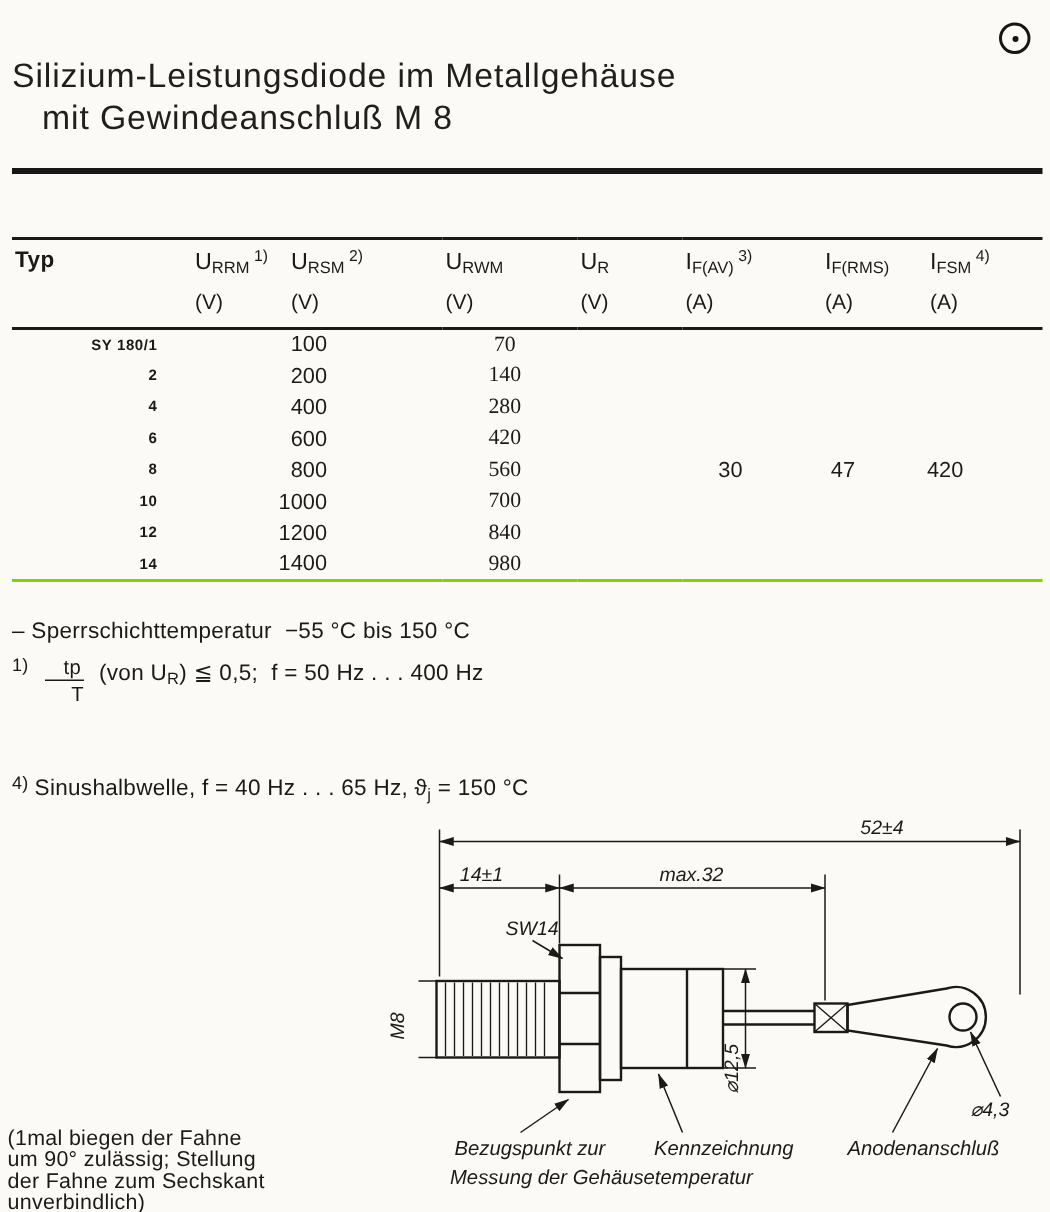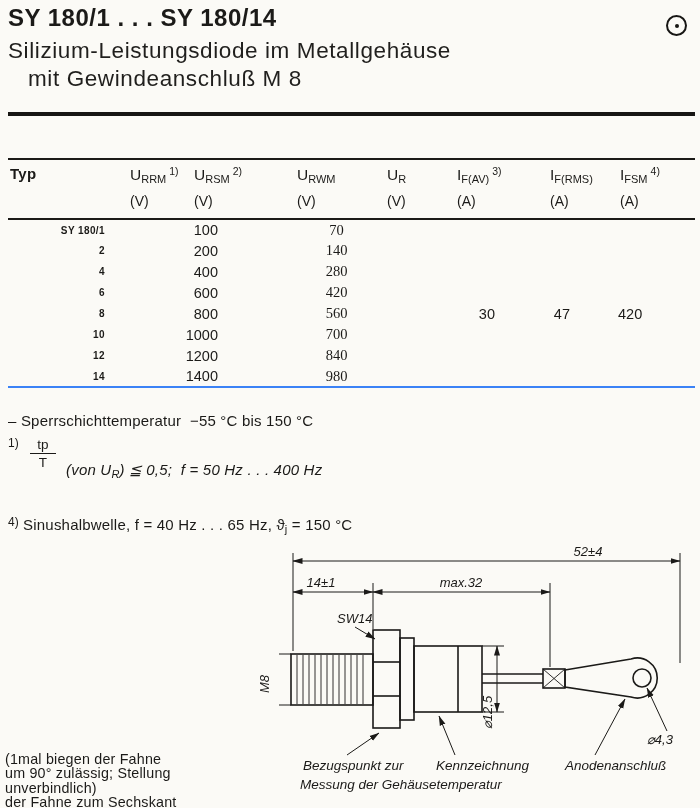--- a/index.html
+++ b/index.html
@@ -11,60 +11,59 @@
   }
   .title { position:absolute; left:8px; top:4px; font-size:24px; font-weight:700; letter-spacing:.5px; }
   .subtitle { position:absolute; left:8px; font-size:22.5px; font-weight:400; letter-spacing:.6px; color:#201f1d; }
   .s1 { top:38px; } .s2 { top:66px;margin-left:20px; }
   .rule { position:absolute; left:8px; top:112px; width:687px; height:4px; background:#171614; }
 
   .corner-icon { position:absolute; left:666px; top:15px; width:21px; height:21px; border:2px solid #171614; border-radius:50%; }
   .corner-icon .dot { position:absolute; left:50%; top:50%; width:4px; height:4px; margin:-2px 0 0 -2px; background:#171614; border-radius:50%; }
 
   table.ratings { position:absolute; left:8px; top:158px; width:687px; table-layout:fixed;
-    border-collapse:collapse; border-top:2px solid #1b1a18; border-bottom:2px solid #3b82f6; }
+    border-collapse:collapse; border-top:2px solid #1b1a18; border-bottom:2px solid #84cc16; }
   .ratings th { font-weight:400; text-align:left; font-size:15.5px; vertical-align:top; padding:5px 0 0 2px; height:34px; }
   .ratings th.typ-h { font-weight:700; font-size:15px; letter-spacing:.3px; }
   .ratings th sub { font-size:11px; vertical-align:-3px; }
   .ratings th sup { font-size:10.5px; vertical-align:5px; margin-left:3px; }
   .ratings tr.units th { font-size:14px; height:26px; padding-top:0; border-bottom:2px solid #1b1a18; }
   .ratings td { font-size:14.5px; height:21px; padding:0; white-space:nowrap; }
   td.typ { font-weight:700; font-size:10px; letter-spacing:.4px; text-align:right; padding-right:23px; }
   td.v1 { text-align:right; padding-right:77px; }
   td.v2 { text-align:center; padding-right:77px;font-family:Liberation Serif, serif; }
   td.c1 { text-align:right; padding-right:53px; }
   td.c2 { text-align:right; padding-right:48px; }
   td.c3 { text-align:right; padding-right:55px; }
 
   .note { position:absolute; left:8px; font-size:15px; letter-spacing:.2px; color:#1b1a18; white-space:nowrap; }
   .note sup.mark { font-size:12px; vertical-align:4px; margin-right:4px; }
   .note sub { font-size:11px; vertical-align:-3px; }
   .temp { top:412px; }
   .n1 { top:437px; height:40px; width:580px; }
   .n1 .mark { position:absolute; left:0; top:-1px; }
-  .n1 .frac { position:absolute; left:22px; top:0; width:26px; text-align:center; font-size:13.5px; }
+  .n1 .frac { position:absolute; left:22px; top:0; width:26px; text-align:right; font-size:13.5px; }
   .n1 .frac .num { display:block; border-bottom:1.5px solid #1b1a18; padding:0 2px 1px; }
   .n1 .frac .den { display:block; padding-top:1px; }
-  .n1 .ntext { position:absolute; left:58px; top:24px;font-style:italic; }
+  .n1 .ntext { position:absolute; left:58px; top:2px; }
   .n23 { top:486px; width:688px; }
   .n23 .n3 { position:absolute; left:197px; top:0; }
   .n4 { top:515px; }
 
   .drawing { position:absolute; left:243px; top:543px; }
   .dimtxt { font:italic 13px "Liberation Sans", sans-serif; fill:#1b1a18; }
   .captxt { font:italic 13.5px "Liberation Sans", sans-serif; fill:#1b1a18; }
 
   .footnote { position:absolute; left:5px; top:752px; font-size:14.3px; line-height:14.3px; letter-spacing:.2px; }
 </style>
 </head>
 <body>
 
 <div class="page">
 
-  <h1 class="title">SY 180/1 . . . SY 180/14</h1>
   <div class="corner-icon">
       <span class="dot"></span>
     </div>
   <div class="subtitle s1">Silizium-Leistungsdiode im Metallgehäuse</div>
   <div class="subtitle s2">mit Gewindeanschluß M 8</div>
   <div class="rule"></div>
 
   <table class="ratings">
     <colgroup>
       <col style="width:120px">
@@ -251,17 +250,17 @@
 
     <text class="captxt" x="60" y="227">Bezugspunkt zur</text>
     <text class="captxt" x="57" y="246">Messung der Gehäusetemperatur</text>
     <text class="captxt" x="193" y="227">Kennzeichnung</text>
     <text class="captxt" x="322" y="227">Anodenanschluß</text>
   </svg>
 
   <div class="footnote">
     <div>(1mal biegen der Fahne</div>
     <div>um 90° zulässig; Stellung</div>
+    <div>der Fahne zum Sechskant</div>
     <div>unverbindlich)</div>
-    <div>der Fahne zum Sechskant</div>
   </div>
 
 </div>
 
 </body></html>

